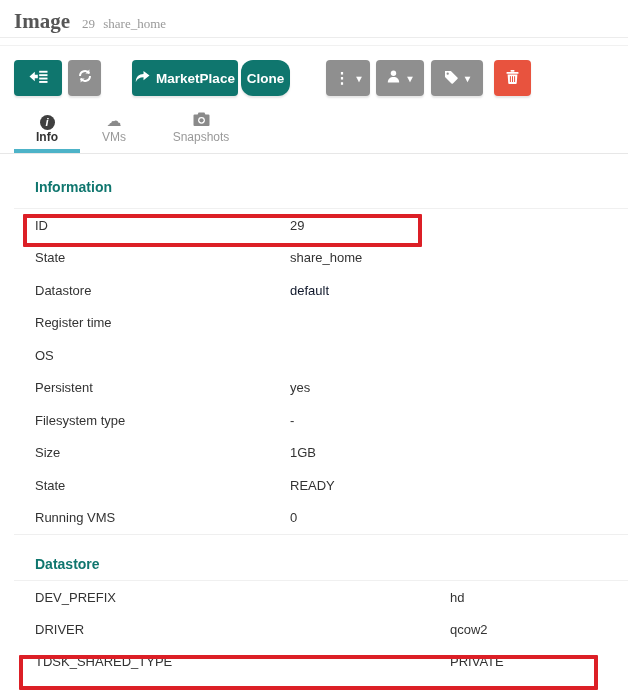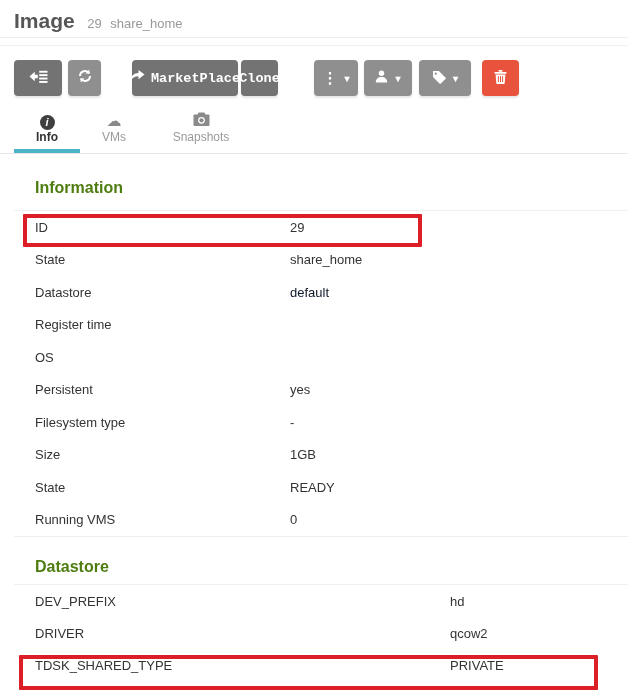--- a/index.html
+++ b/index.html
@@ -1,39 +1,39 @@
 <!DOCTYPE html>
 <html><head>
 <meta charset="utf-8">
 <style>
   * { margin:0; padding:0; box-sizing:border-box; }
   html,body { background:#fff; }
   body { font-family:"Liberation Sans", sans-serif; }
   .page { position:relative; width:628px; height:694px; background:#fff; overflow:hidden; }
 
   
-  .hdr { height:38px; padding:9px 0 0 14px; border-bottom:1px solid #ececec; }
+  .hdr { height:38px; padding:9px 0 0 14px; border-bottom:1px solid #ececec;font-family:Liberation Serif, serif; }
   .hdr-title { display:inline-block; font-size:21px; font-weight:bold; color:#565656; }
   .hdr-sub { display:inline-block; font-size:13px; color:#999; margin-left:8px; }
   .hdr-sub span { margin-right:5px; }
   .hdr2 { height:8px; border-bottom:1px solid #f1f1f1; }
 
   
   .toolbar { display:flex; align-items:flex-start; padding:14px 0 0 14px; height:46px; }
   .btn { height:36px; border:none; border-radius:4px; color:#fff; font-family:"Liberation Sans",sans-serif;
          font-size:13.5px; font-weight:bold; display:flex; align-items:center; justify-content:center;
          cursor:pointer; box-shadow:0 2px 2px rgba(0,0,0,0.10); }
-  .btn-teal { background:#737373;font-family:Liberation Mono, monospace; }
+  .btn-teal { background:#0f766e; }
   .btn-gray { background:#8F8F8F; }
   .btn-red  { background:#E8533E; }
   .b-back { width:48px; margin-right:6px; }
   .b-refresh { width:33px; margin-right:31px; font-size:16px; }
   .b-market { width:106px; margin-right:3px; }
   .b-market svg { margin-right:6px; }
-  .b-clone { width:37px; margin-right:36px; }
+  .b-clone { width:49px; margin-right:36px;border-radius:12px; }
   .b-dots { width:44px; margin-right:6px; }
   .b-user { width:48px; margin-right:7px; }
   .b-tag { width:52px; margin-right:11px; }
   .b-del { width:37px; }
   .caret { font-size:10px; color:#fff; margin-left:7px; }
   .dots-glyph { font-size:15px; font-weight:bold; letter-spacing:0; }
 
   
   .tabs { display:flex; padding-left:14px; margin-top:12px; border-bottom:1px solid #e7e7e7; }
   .tab { text-align:center; padding:8px 0 9px; cursor:pointer; color:#999; }
@@ -44,21 +44,21 @@
   .tab-snap { width:106px; }
   .tab.active { border-bottom:4px solid #4DB3C8; padding-bottom:5px; color:#222; }
   .tab.active .t-lbl { font-weight:bold; color:#333; }
   .info-circle { display:inline-block; width:15px; height:15px; border-radius:50%; background:#3f3f3f;
                  color:#fff; font-size:11px; font-weight:bold; line-height:15px; font-style:italic; }
   .info-circle::before { content:"i"; }
   .cloud-glyph { color:#8a8a8a; }
 
   
   .section { margin-left:14px; }
-  .sec-title { font-size:16px; font-weight:bold; color:#4d7c0f; border-bottom:1px solid #f0f0f0; }
+  .sec-title { font-size:14px; font-weight:bold; color:#0f766e; border-bottom:1px solid #f0f0f0; }
   .sec-title.s-info { padding:25px 0 13px 21px; }
   .sec-title.s-attr { padding:21px 0 8px 21px; }
   .row { display:flex; align-items:center; height:32.5px; padding-left:21px; font-size:13px; color:#333; }
   .row-a { height:32.4px; }
   .key-i { width:255px; flex:none; }
   .key-a { width:415px; flex:none; }
   .val { flex:1; }
   .link { color:#0f172a; text-decoration:none; cursor:pointer; }
   .divider { border-bottom:1px solid #efefef; }
 

